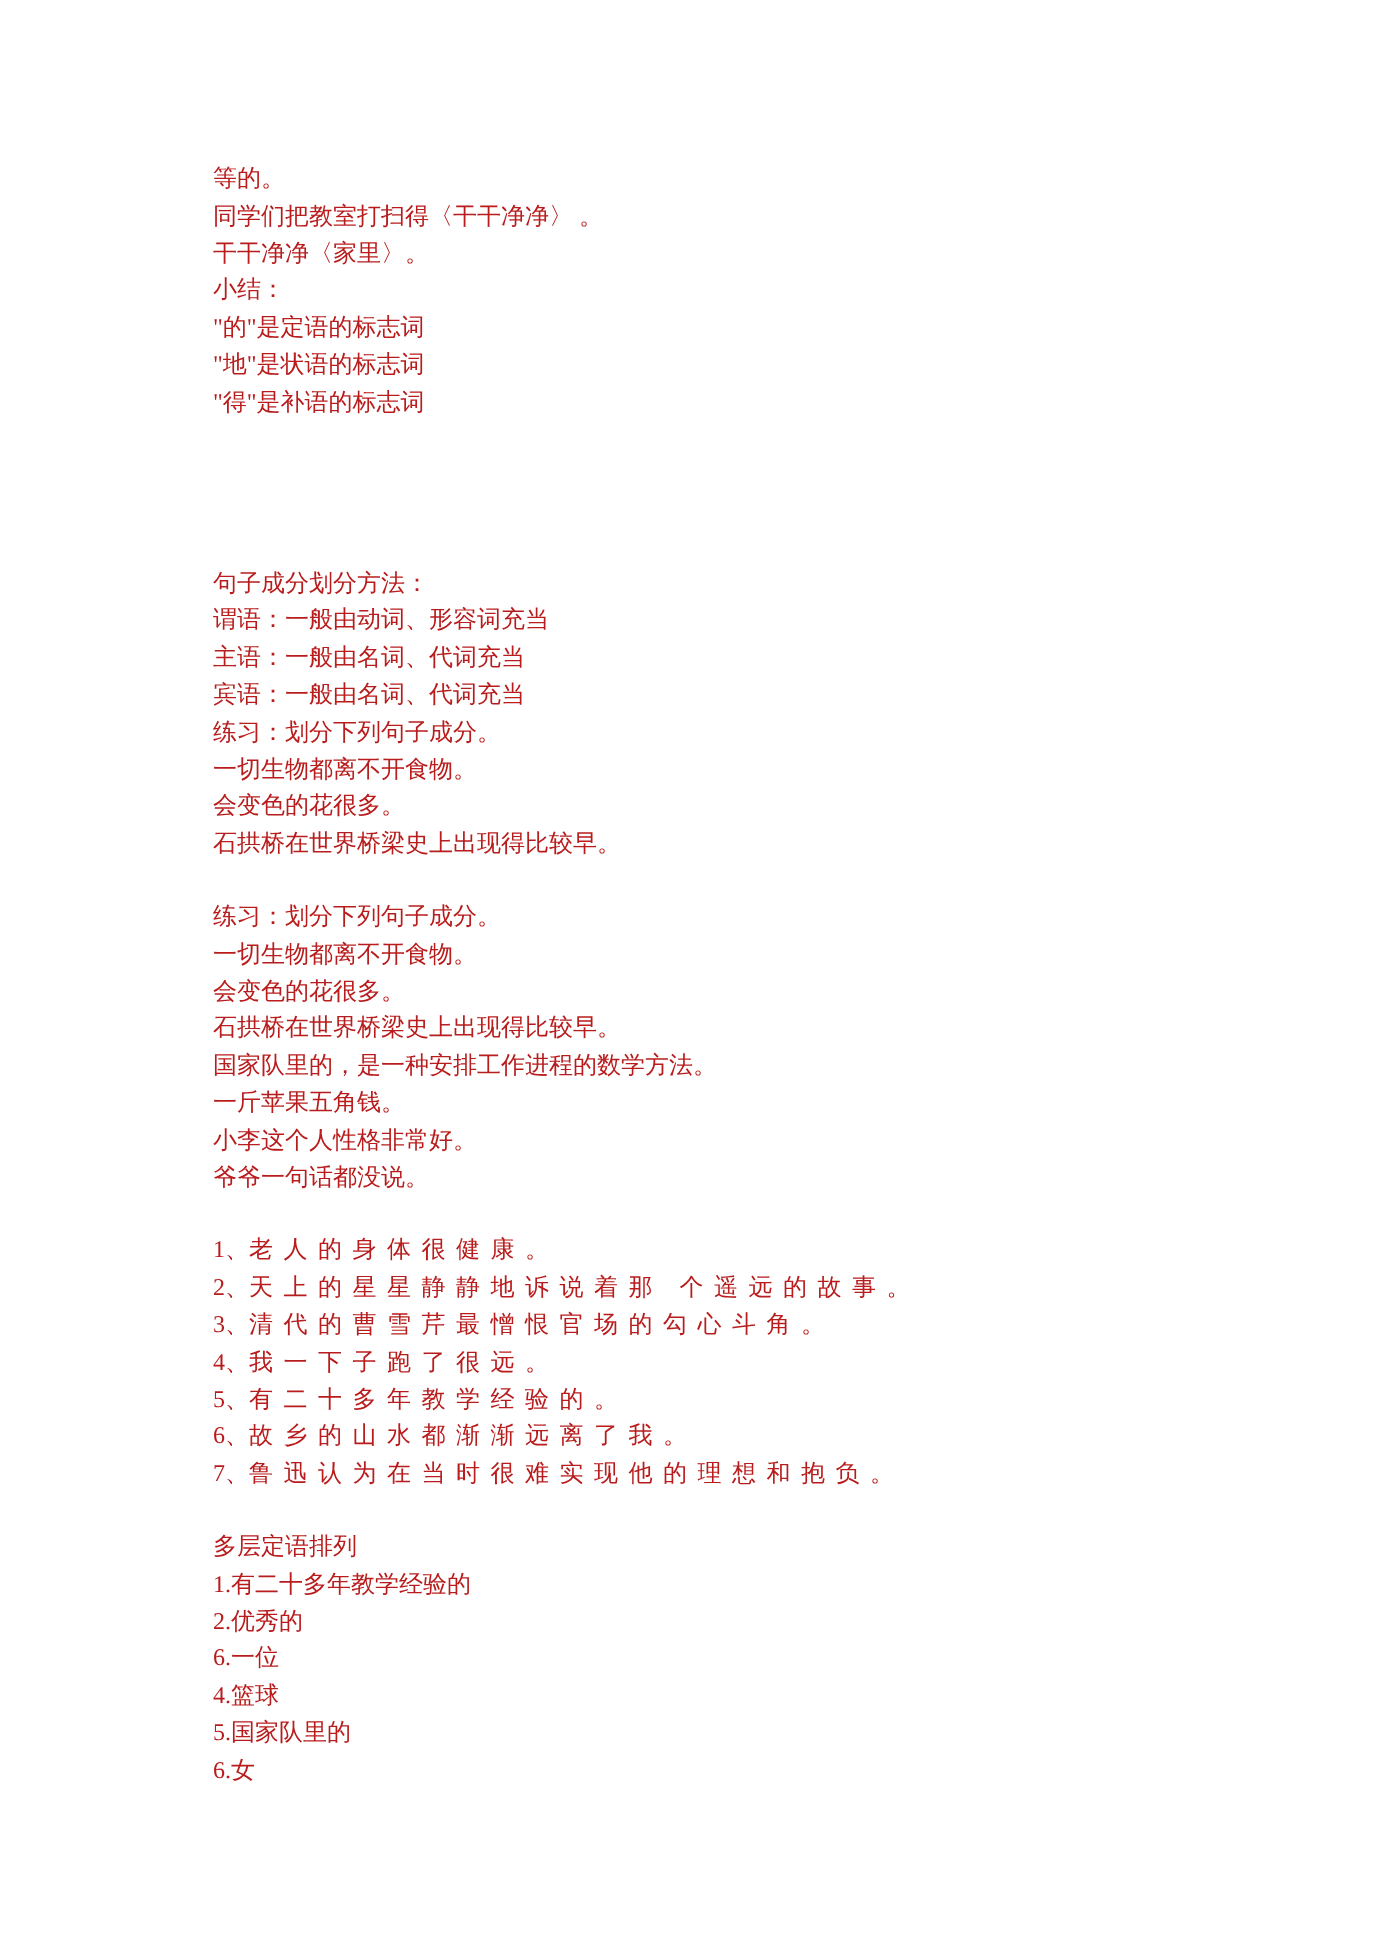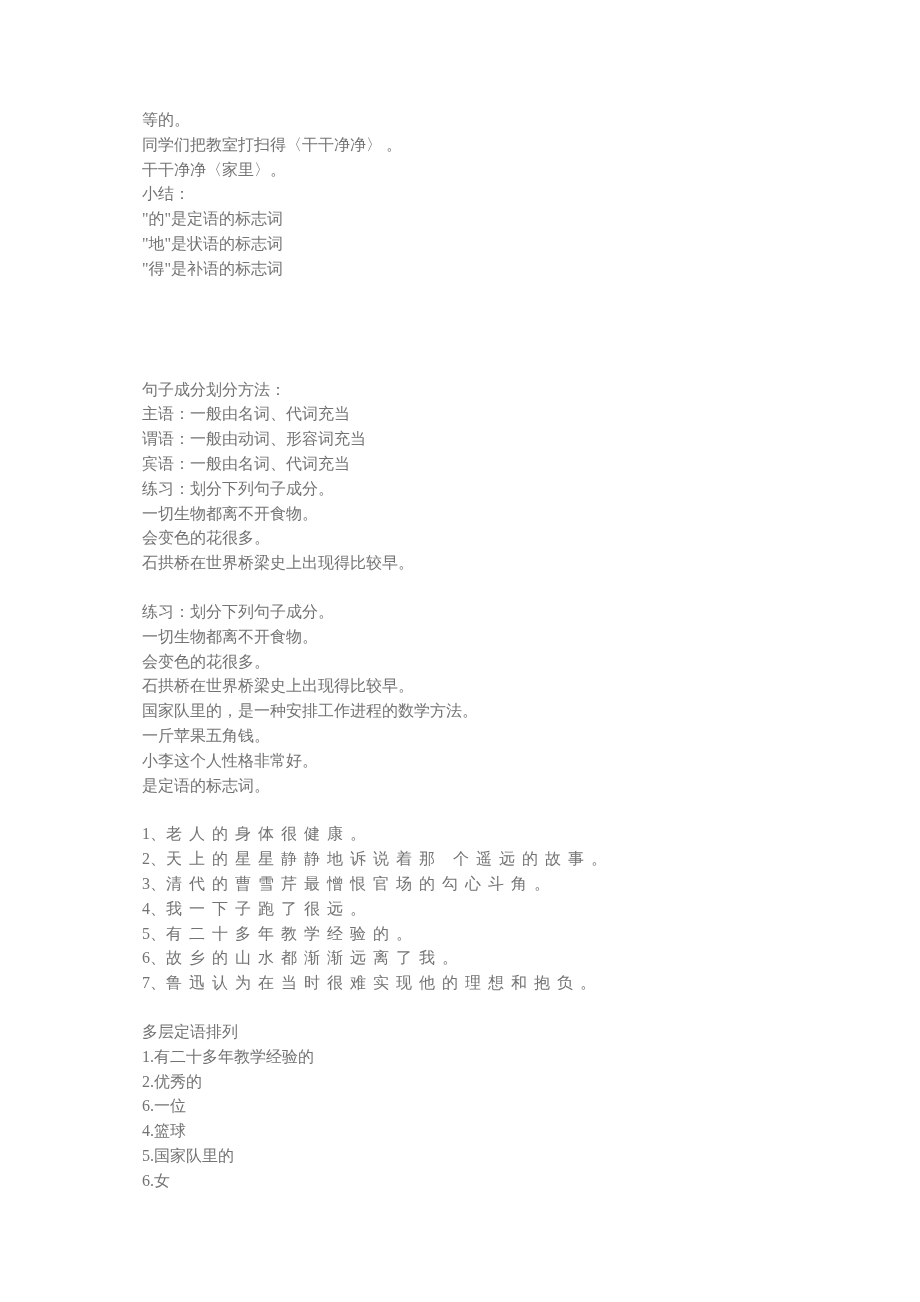--- a/index.html
+++ b/index.html
@@ -5,21 +5,21 @@
   html, body {
     margin: 0;
     padding: 0;
     background: #ffffff;
     width: 920px;
   }
   .page {
     padding: 108px 90px 100px 142px;
     font-family: "SimSun", "宋体", serif;
     font-size: 16px;
-    color: #737373;
+    color: #b91c1c;
     line-height: 1.55;
   }
   .line {
     white-space: pre;
   }
   .spaced {
     letter-spacing: 7px;
   }
   .blank {
     height: 24px;
@@ -40,40 +40,40 @@
     <div class="line">小结：</div>
     <div class="line">"的"是定语的标志词</div>
     <div class="line">"地"是状语的标志词</div>
     <div class="line">"得"是补语的标志词</div>
   </div>
 
   <div class="big-gap"></div>
 
   <div>
     <div class="line">句子成分划分方法：</div>
+    <div class="line">谓语：一般由动词、形容词充当</div>
     <div class="line">主语：一般由名词、代词充当</div>
-    <div class="line">谓语：一般由动词、形容词充当</div>
     <div class="line">宾语：一般由名词、代词充当</div>
     <div class="line">练习：划分下列句子成分。</div>
     <div class="line">一切生物都离不开食物。</div>
     <div class="line">会变色的花很多。</div>
     <div class="line">石拱桥在世界桥梁史上出现得比较早。</div>
   </div>
 
   <div class="blank"></div>
 
   <div>
     <div class="line">练习：划分下列句子成分。</div>
     <div class="line">一切生物都离不开食物。</div>
     <div class="line">会变色的花很多。</div>
     <div class="line">石拱桥在世界桥梁史上出现得比较早。</div>
     <div class="line">国家队里的，是一种安排工作进程的数学方法。</div>
     <div class="line">一斤苹果五角钱。</div>
     <div class="line">小李这个人性格非常好。</div>
-    <div class="line">是定语的标志词。</div>
+    <div class="line">爷爷一句话都没说。</div>
   </div>
 
   <div class="blank"></div>
 
   <div>
     <div class="line"><span>1、</span><span class="spaced">老人的身体很健康。</span></div>
     <div class="line"><span>2、</span><span class="spaced">天上的星星静静地诉说着那 个遥远的故事。</span></div>
     <div class="line"><span>3、</span><span class="spaced">清代的曹雪芹最憎恨官场的勾心斗角。</span></div>
     <div class="line"><span>4、</span><span class="spaced">我一下子跑了很远。</span></div>
     <div class="line"><span>5、</span><span class="spaced">有二十多年教学经验的。</span></div>

